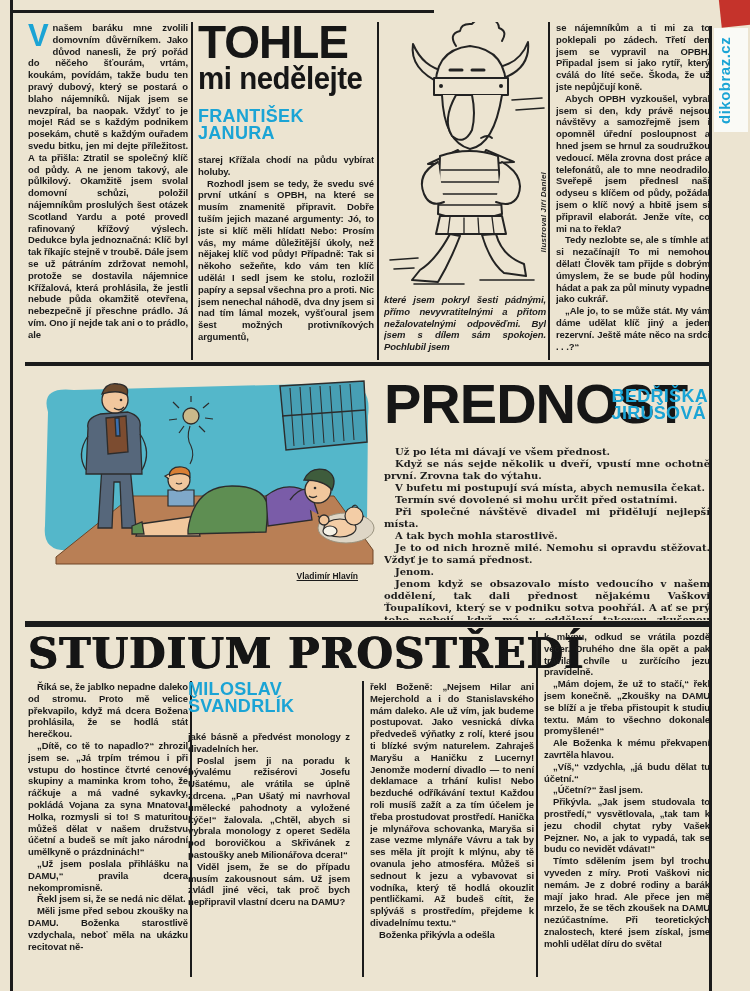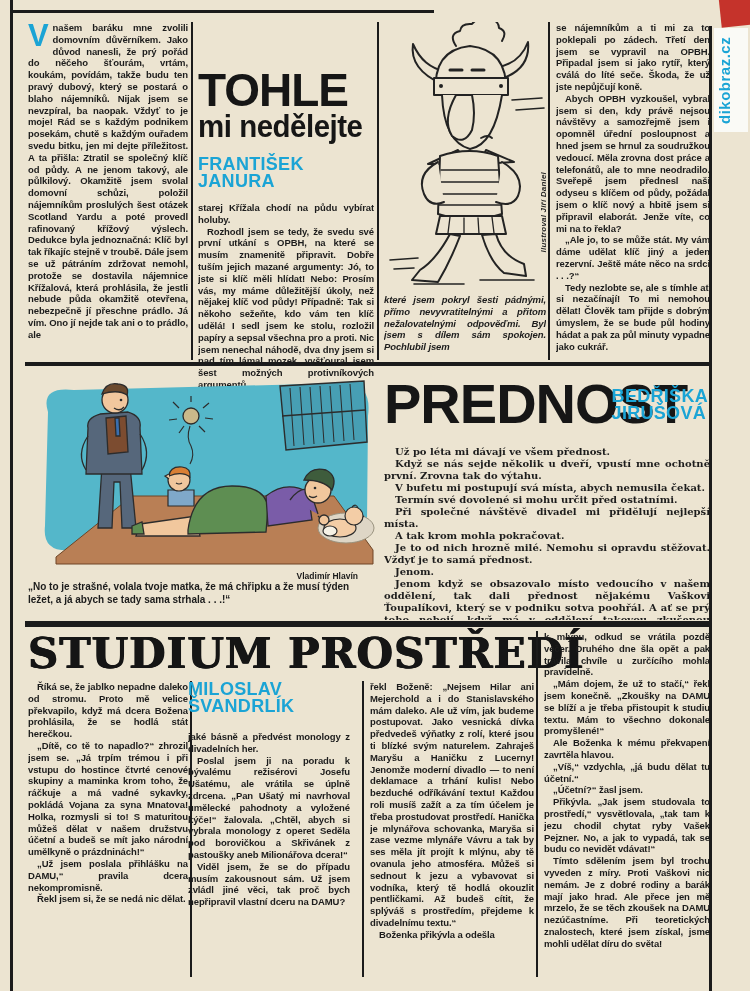--- a/index.html
+++ b/index.html
@@ -26,21 +26,21 @@
         text-align:justify; color:#1c1c1c; }
   .bt p { margin:0; }
   .bt p.ind { text-indent:9px; }
   .vdiv { position:absolute; width:2px; background:#1b1b1b; }
   .hrule { position:absolute; background:#1b1b1b; }
 
   
   .sec1 { position:absolute; left:28px; top:20px; width:682px; height:344px; }
   .s1col { position:absolute; top:2px; height:340px; overflow:hidden; }
   .s1c1 { left:0;     width:160px; }
-  .s1c2 { left:170px; width:176px;margin-top:48px; }
+  .s1c2 { left:170px; width:176px; }
   .s1c3 { left:356px; width:162px;font-style:italic; }
   .s1c4 { left:528px; width:154px; }
   .sec1 .vdiv { top:2px; height:338px; }
   .dropcap { float:left; color:#1ba4d5; font-weight:700; font-size:31px; line-height:25px;
              padding:1px 4px 0 0; }
   .t1 { font-weight:700; font-size:46px; line-height:41px; letter-spacing:-1px; color:#161616; }
   .t1b { font-weight:700; font-size:31px; line-height:31px; letter-spacing:-0.5px;
          transform:scaleX(0.95); transform-origin:left; color:#161616; }
   .author { color:#1ba4d5; font-weight:700; font-size:18px; line-height:17px; letter-spacing:0.3px; }
   .s1c2 .author { margin:14px 0 12px 0; }
@@ -48,21 +48,21 @@
   .illu-credit {
     position:absolute; right:-2px; top:150px; writing-mode:vertical-rl; transform:rotate(180deg);
     font-size:8px; font-weight:700; color:#222; letter-spacing:0.2px;
   }
   .s1c3 .bt { margin-top:4px; }
 
   
   .sec2 { position:absolute; left:28px; top:374px; width:682px; height:248px; }
   .cartoon2 { position:absolute; left:0; top:4px; width:347px; height:190px; }
   .c2credit { position:absolute; left:0; top:197px; width:330px; text-align:right;
-              font-size:8.5px; font-weight:700; }
+              font-size:8.5px; font-weight:700;text-decoration:underline; }
   .c2caption { position:absolute; left:0; top:207px; width:345px;
                font-size:10px; line-height:12.5px; font-weight:700; text-align:left; }
   .sec2-right { position:absolute; left:356px; top:8px; width:326px; height:238px; overflow:hidden; }
   .t2 { position:absolute; left:0; top:0; font-weight:700; font-size:56px; line-height:44px;
         letter-spacing:-1px; color:#161616; }
   .a2block { position:absolute; right:2px; top:6px; text-align:left; }
   .serif-text { position:absolute; left:0; top:64px; width:326px; height:174px; overflow:hidden;
                 font-family:"DejaVu Serif", serif; font-weight:700; font-size:10px;
                 line-height:12px; text-align:justify; color:#1d1d1d; }
   .serif-text p { text-indent:11px; margin:0; }
@@ -160,22 +160,22 @@
       <div class="bt">
         <p>které jsem pokryl šesti pádnými, přímo nevyvratitelnými a přitom nežalovatelnými odpověďmi. Byl jsem s dílem sám spokojen. Pochlubil jsem</p>
       </div>
     </div>
 
     <div class="vdiv" style="left:520px;"></div>
 
     <div class="s1col s1c4 bt">
       <p>se nájemníkům a ti mi za to poklepali po zádech. Třetí den jsem se vypravil na OPBH. Připadal jsem si jako rytíř, který cválá do líté seče. Škoda, že už jste nepůjčují koně.</p>
       <p class="ind">Abych OPBH vyzkoušel, vybral jsem si den, kdy právě nejsou návštěvy a samozřejmě jsem i opomněl úřední posloupnost a hned jsem se hrnul za soudružkou vedoucí. Měla zrovna dost práce a telefonátů, ale to mne neodradilo. Sveřepě jsem přednesl naši odyseu s klíčem od půdy, požádal jsem o klíč nový a hbitě jsem si připravil elaborát. Jenže víte, co mi na to řekla?</p>
+      <p class="ind">Tedy nezlobte se, ale s tímhle ať si nezačínají! To mi nemohou dělat! Člověk tam přijde s dobrým úmyslem, že se bude půl hodiny hádat a pak za půl minuty vypadne jako cukrář.</p>
       <p class="ind">„Ale jo, to se může stát. My vám dáme udělat klíč jiný a jeden rezervní. Ještě máte něco na srdci . . .?“</p>
-      <p class="ind">Tedy nezlobte se, ale s tímhle ať si nezačínají! To mi nemohou dělat! Člověk tam přijde s dobrým úmyslem, že se bude půl hodiny hádat a pak za půl minuty vypadne jako cukrář.</p>
     </div>
   </section>
 
   <div class="hrule" style="left:25px; top:362px; width:685px; height:4px;"></div>
 
   <section class="sec2">
 
     <svg class="cartoon2" viewBox="0 0 347 190">
 
       <path d="M20,34 Q12,8 46,12 L320,5 Q344,8 340,38 L339,146 Q342,168 314,164 L44,172 Q14,175 17,148 Z" fill="#54b7ca" stroke="none"></path>
@@ -228,52 +228,52 @@
       <g stroke="#2c2c2c" stroke-width="1.2">
         <path d="M140,112 L166,112 L166,128 L140,128 Z" fill="#7fa8c9"></path>
         <circle cx="151" cy="102" r="11" fill="#f1c79d"></circle>
         <path d="M141,98 Q142,88 154,89 Q163,90 162,99 Q154,93 141,98 Z" fill="#d97f35"></path>
         <path d="M141,101 l-4,-3 l4,-2" fill="#f1c79d"></path>
         <path d="M148,105 q3,2 6,0" fill="none"></path>
       </g>
     </svg>
 
     <div class="c2credit">Vladimír Hlavín</div>
-    <div class="c2caption">„No to je strašné, volala tvoje matka, že má chřipku a že musí týden ležet, a já abych se tady sama strhala . . .!“</div>
 
     <div class="sec2-right">
       <div class="t2">PŘEDNOST</div>
       <div class="a2block author">
         <div>BEDŘIŠKA</div>
         <div>JIRUŠOVÁ</div>
       </div>
       <div class="serif-text">
         <p>Už po léta mi dávají ve všem přednost.</p>
         <p>Když se nás sejde několik u dveří, vpustí mne ochotně první. Zrovna tak do výtahu.</p>
         <p>V bufetu mi postupují svá místa, abych nemusila čekat.</p>
         <p>Termín své dovolené si mohu určit před ostatními.</p>
         <p>Při společné návštěvě divadel mi přidělují nejlepší místa.</p>
-        <p>A tak krom mohla pokračovat.</p>
+        <p>A tak bych mohla starostlivě.</p>
         <p>Je to od nich hrozně milé. Nemohu si opravdu stěžovat. Vždyť je to samá přednost.</p>
         <p>Jenom.</p>
         <p>Jenom když se obsazovalo místo vedoucího v našem oddělení, tak dali přednost nějakému Vaškovi Ťoupalíkovi, který se v podniku sotva poohřál. A ať se prý toho nebojí, když má v oddělení takovou zkušenou pracovnici, jako jsem já.</p>
       </div>
     </div>
   </section>
 
   <div class="hrule" style="left:25px; top:621px; width:685px; height:6px;"></div>
 
   <section class="sec3">
     <div class="t3">STUDIUM PROSTŘEDÍ</div>
 
     <div class="s3col s3c1 bt">
       <p class="ind">Říká se, že jablko nepadne daleko od stromu. Proto mě velice překvapilo, když má dcera Božena prohlásila, že se hodlá stát herečkou.</p>
       <p class="ind">„Dítě, co tě to napadlo?“ zhrozil jsem se. „Já trpím trémou i při vstupu do hostince čtvrté cenové skupiny a maminka krom toho, že ráčkuje a má vadné sykavky, pokládá Vojana za syna Mnatova! Holka, rozmysli si to! S maturitou můžeš dělat v našem družstvu účetní a budeš se mít jako národní umělkyně o prázdninách!“</p>
       <p class="ind">„Už jsem poslala přihlášku na DAMU,“ pravila dcera nekompromisně.</p>
       <p class="ind">Řekl jsem si, že se nedá nic dělat.</p>
+      <p class="ind">Měli jsme před sebou zkoušky na DAMU. Boženka starostlivě vzdychala, neboť měla na ukázku recitovat ně-</p>
     </div>
 
     <div class="vdiv vd31"></div>
 
     <div class="s3col s3c2">
       <div class="author">
         <div>MILOSLAV</div>
         <div>ŠVANDRLÍK</div>
       </div>
       <div class="bt">
@@ -286,21 +286,21 @@
     <div class="vdiv vd32"></div>
 
     <div class="s3col s3c3 bt">
       <p>řekl Boženě: „Nejsem Hilar ani Mejerchold a i do Stanislavského mám daleko. Ale už vím, jak budeme postupovat. Jako vesnická dívka předvedeš výňatky z rolí, které jsou ti blízké svým naturelem. Zahraješ Maryšu a Haničku z Lucerny! Jenomže moderní divadlo — to není deklamace a trhání kulis! Nebo bezduché odříkávání textu! Každou roli musíš zažít a za tím účelem je třeba prostudovat prostředí. Hanička je mlynářova schovanka, Maryša si zase vezme mlynáře Vávru a tak by ses měla jít projít k mlýnu, aby tě ovanula jeho atmosféra. Můžeš si sednout k jezu a vybavovat si vodníka, který tě hodlá okouzlit pentličkami. Až budeš cítit, že splýváš s prostředím, přejdeme k divadelnímu textu.“</p>
       <p class="ind">Boženka přikývla a odešla</p>
     </div>
 
     <div class="vdiv vd33"></div>
 
     <div class="s3col s3c4 bt">
-      <p>k mlýnu, odkud se vrátila pozdě večer. Druhého dne šla opět a pak trávila chvíle u zurčícího mohla pravidelně.</p>
+      <p>k mlýnu, odkud se vrátila pozdě večer. Druhého dne šla opět a pak trávila chvíle u zurčícího jezu pravidelně.</p>
       <p class="ind">„Mám dojem, že už to stačí,“ řekl jsem konečně. „Zkoušky na DAMU se blíží a je třeba přistoupit k studiu textu. Mám to všechno dokonale promyšlené!“</p>
       <p class="ind">Ale Boženka k mému překvapení zavrtěla hlavou.</p>
       <p class="ind">„Víš,“ vzdychla, „já budu dělat tu účetní.“</p>
       <p class="ind">„Účetní?“ žasl jsem.</p>
       <p class="ind">Přikývla. „Jak jsem studovala to prostředí,“ vysvětlovala, „tak tam k jezu chodil chytat ryby Vašek Pejzner. No, a jak to vypadá, tak se budu co nevidět vdávat!“</p>
       <p class="ind">Tímto sdělením jsem byl trochu vyveden z míry. Proti Vaškovi nic nemám. Je z dobré rodiny a barák mají jako hrad. Ale přece jen mě mrzelo, že se těch zkoušek na DAMU nezúčastníme. Při teoretických znalostech, které jsem získal, jsme mohli udělat díru do světa!</p>
     </div>
   </section>
 
 </div>

